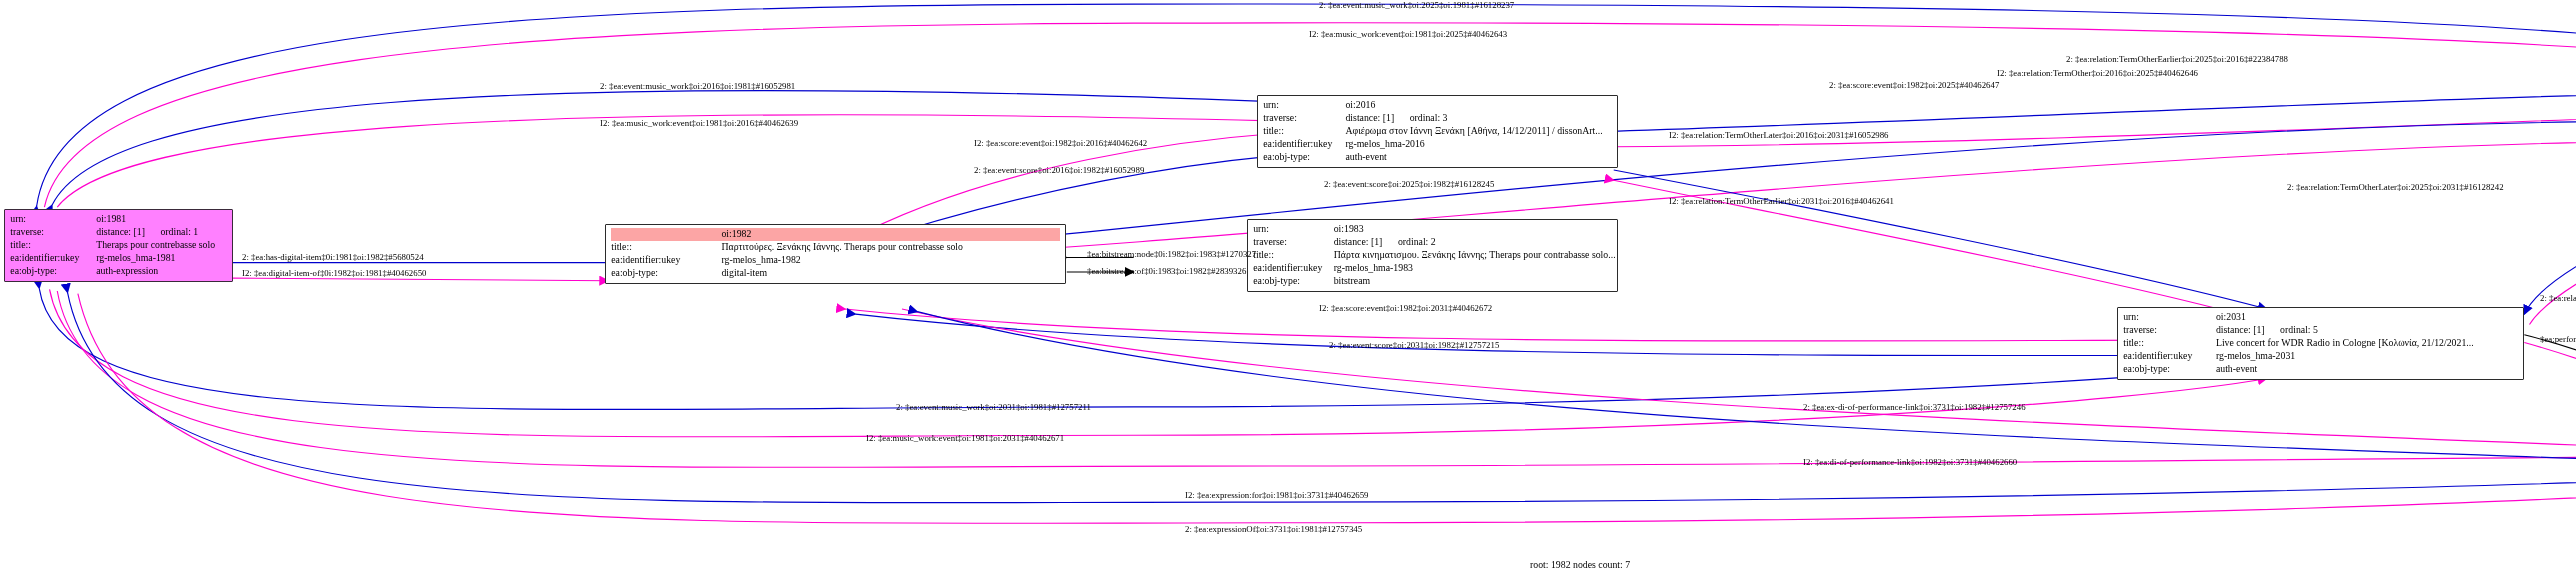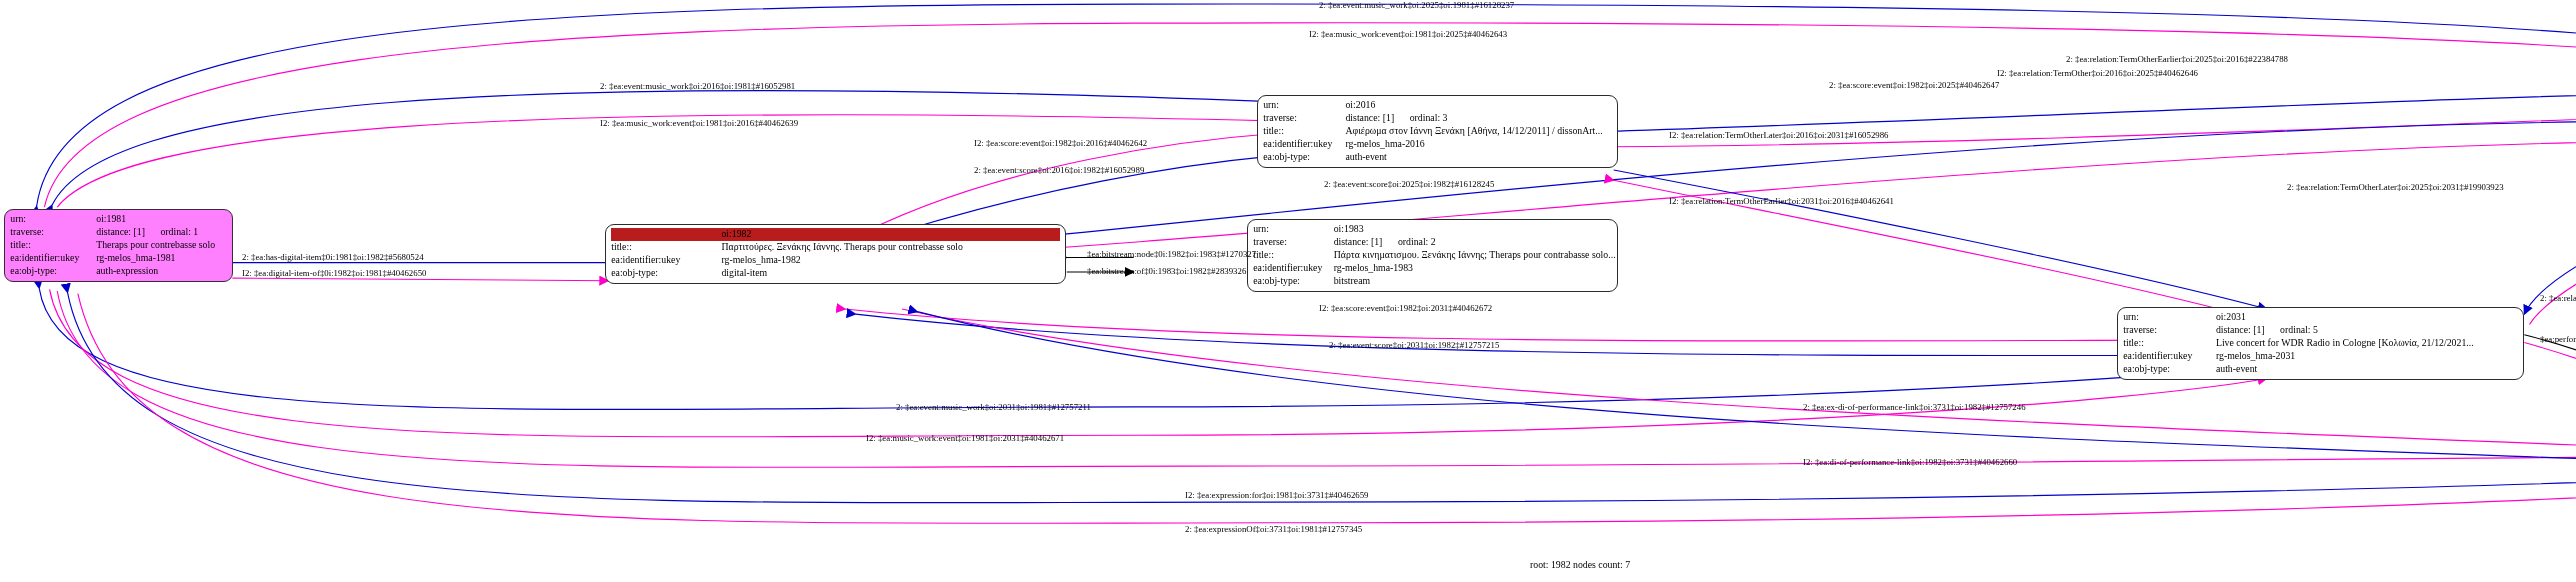--- a/index.html
+++ b/index.html
@@ -1,30 +1,30 @@
 <!DOCTYPE html>
 <html style="font-size:8.2px"><head>
 <meta charset="utf-8">
 <style>
   html,body{margin:0;padding:0;background:#ffffff;}
   body{font-family:"Liberation Serif",serif;}
   #canvas{position:relative;width:3194px;height:582px;background:#fff;overflow:hidden;}
   svg.edges{position:absolute;left:0;top:0;width:3194px;height:582px;pointer-events:none;}
 
-  .node{position:absolute;box-sizing:border-box;border:1px solid #2b2b2b;border-radius:9px;
+  .node{position:absolute;box-sizing:border-box;border:1px solid #2b2b2b;border-radius:1px;
         background:#ffffff;padding:3.1px 5.2px;}
   .node.pink{background:#ff80ff;border-color:#3a2a3a;}
   .node.white{background:#ffffff;}
   .node table{border-collapse:collapse;width:100%;}
   .node td{font-size:9.8px;line-height:1.32;color:#000;white-space:nowrap;padding:0 3.1px 0 0;
            vertical-align:top;font-family:"Liberation Serif",serif;}
   .node td.k{padding-right:9.3px;}
   .node td.v{padding-left:2.1px;}
   .hl{background:#00e000;}
-  .hl td{background:#b91c1c;}
+  .hl td{background:#fca5a5;}
   .trav .d{display:inline-block;text-align:right;}
   .trav .o{display:inline-block;margin-left:15.5px;}
 
   .elabel{position:absolute;font-size:8.8px;color:#000;white-space:nowrap;
           font-family:"Liberation Serif",serif;background:transparent;}
   .caption{position:absolute;font-size:9.8px;color:#000;white-space:nowrap;
            font-family:"Liberation Serif",serif;}
 </style>
 </head>
 <body>
@@ -233,21 +233,21 @@
   <div class="elabel" style="left:600px;top:81px;">2: ‡ea:event:music_work‡oi:2016‡oi:1981‡#16052981</div>
   <div class="elabel" style="left:600px;top:118px;">I2: ‡ea:music_work:event‡oi:1981‡oi:2016‡#40462639</div>
   <div class="elabel" style="left:974px;top:138px;">I2: ‡ea:score:event‡oi:1982‡oi:2016‡#40462642</div>
   <div class="elabel" style="left:974px;top:165px;">2: ‡ea:event:score‡oi:2016‡oi:1982‡#16052989</div>
   <div class="elabel" style="left:1829px;top:80px;">2: ‡ea:score:event‡oi:1982‡oi:2025‡#40462647</div>
   <div class="elabel" style="left:2066px;top:54px;">2: ‡ea:relation:TermOtherEarlier‡oi:2025‡oi:2016‡#22384788</div>
   <div class="elabel" style="left:1997px;top:68px;">I2: ‡ea:relation:TermOther‡oi:2016‡oi:2025‡#40462646</div>
   <div class="elabel" style="left:1669px;top:130px;">I2: ‡ea:relation:TermOtherLater‡oi:2016‡oi:2031‡#16052986</div>
   <div class="elabel" style="left:1324px;top:179px;">2: ‡ea:event:score‡oi:2025‡oi:1982‡#16128245</div>
   <div class="elabel" style="left:1669px;top:196px;">I2: ‡ea:relation:TermOtherEarlier‡oi:2031‡oi:2016‡#40462641</div>
-  <div class="elabel" style="left:2287px;top:182px;">2: ‡ea:relation:TermOtherLater‡oi:2025‡oi:2031‡#19903923</div>
+  <div class="elabel" style="left:2287px;top:182px;">2: ‡ea:relation:TermOtherLater‡oi:2025‡oi:2031‡#16128242</div>
   <div class="elabel" style="left:242px;top:252px;">2: ‡ea:has-digital-item‡0i:1981‡oi:1982‡#5680524</div>
   <div class="elabel" style="left:242px;top:268px;">I2: ‡ea:digital-item-of‡0i:1982‡oi:1981‡#40462650</div>
   <div class="elabel" style="left:1087px;top:249px;">‡ea:bitstream:node‡0i:1982‡oi:1983‡#1270327</div>
   <div class="elabel" style="left:1087px;top:266px;">‡ea:bitstream:of‡0i:1983‡oi:1982‡#2839326</div>
   <div class="elabel" style="left:1319px;top:303px;text-align:center;">I2: ‡ea:score:event‡oi:1982‡oi:2031‡#40462672</div>
   <div class="elabel" style="left:2540px;top:293px;">2: ‡ea:relation:TermOtherEarlier‡oi:2031‡oi:2025‡#40462645</div>
   <div class="elabel" style="left:1329px;top:340px;">2: ‡ea:event:score‡oi:2031‡oi:1982‡#12757215</div>
   <div class="elabel" style="left:2540px;top:334px;">‡ea:performance:‡oi:2031‡oi:3731‡#12757216</div>
   <div class="elabel" style="left:896px;top:402px;">2: ‡ea:event:music_work‡oi:2031‡oi:1981‡#12757211</div>
   <div class="elabel" style="left:1803px;top:402px;">2: ‡ea:ex-di-of-performance-link‡oi:3731‡oi:1982‡#12757246</div>

